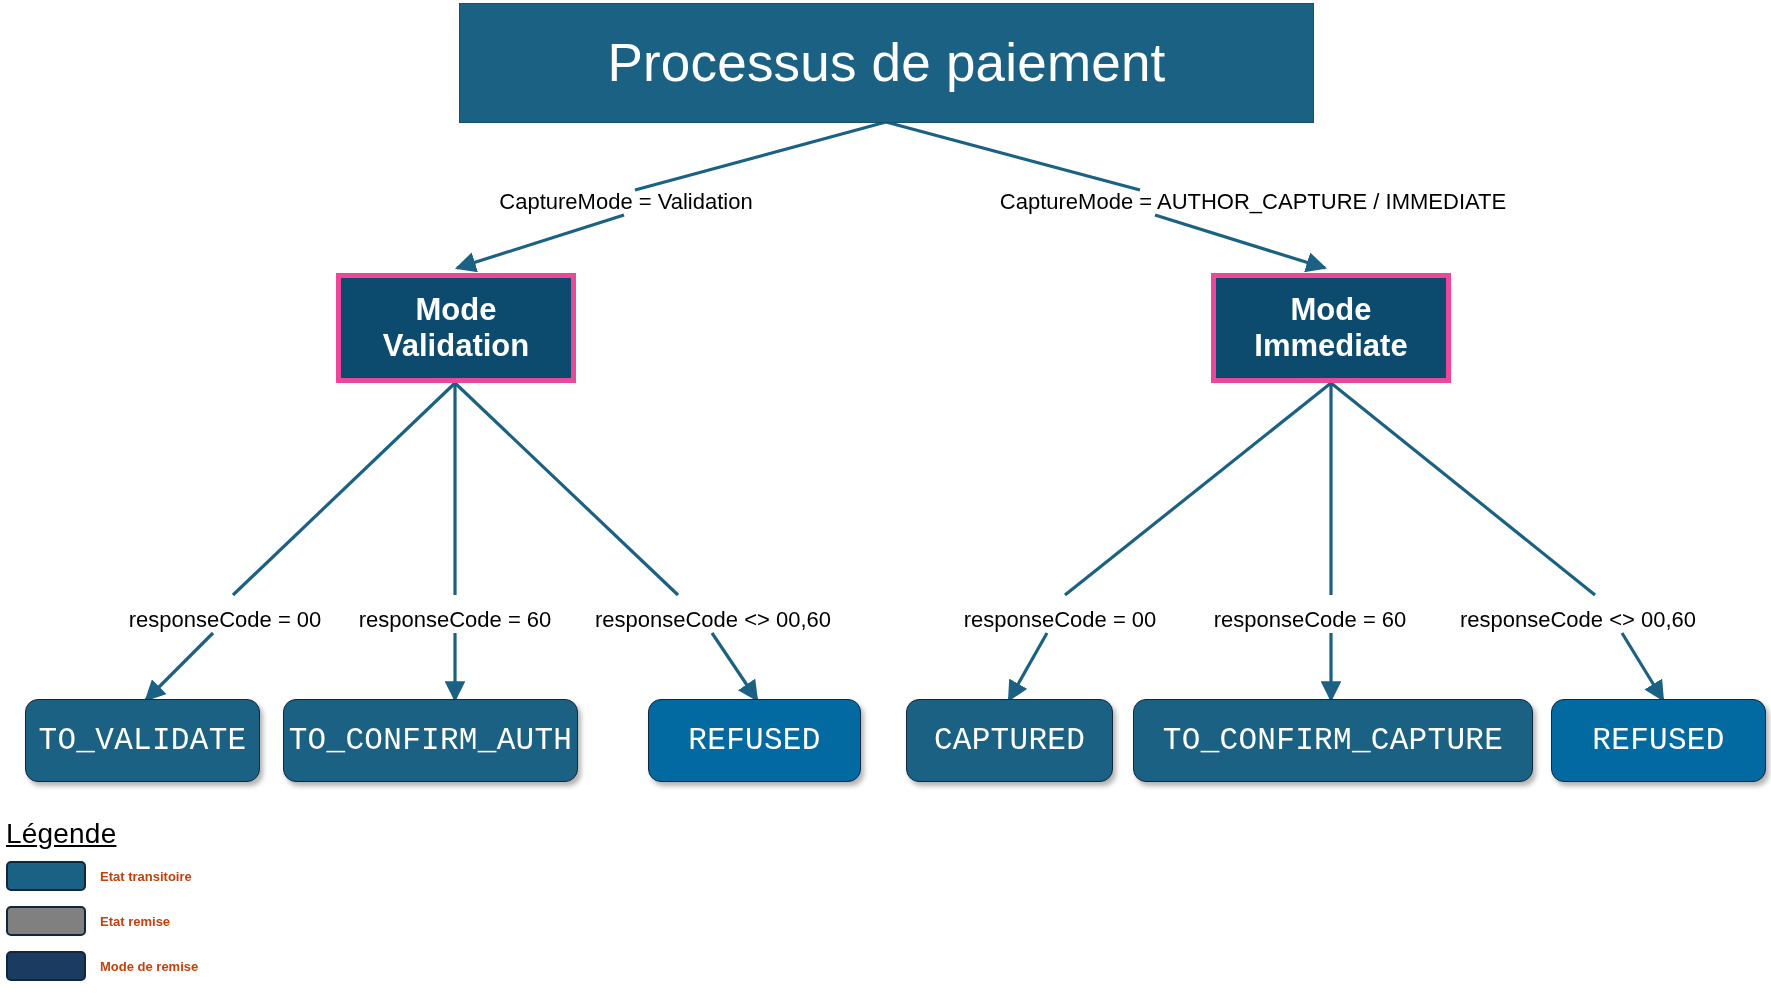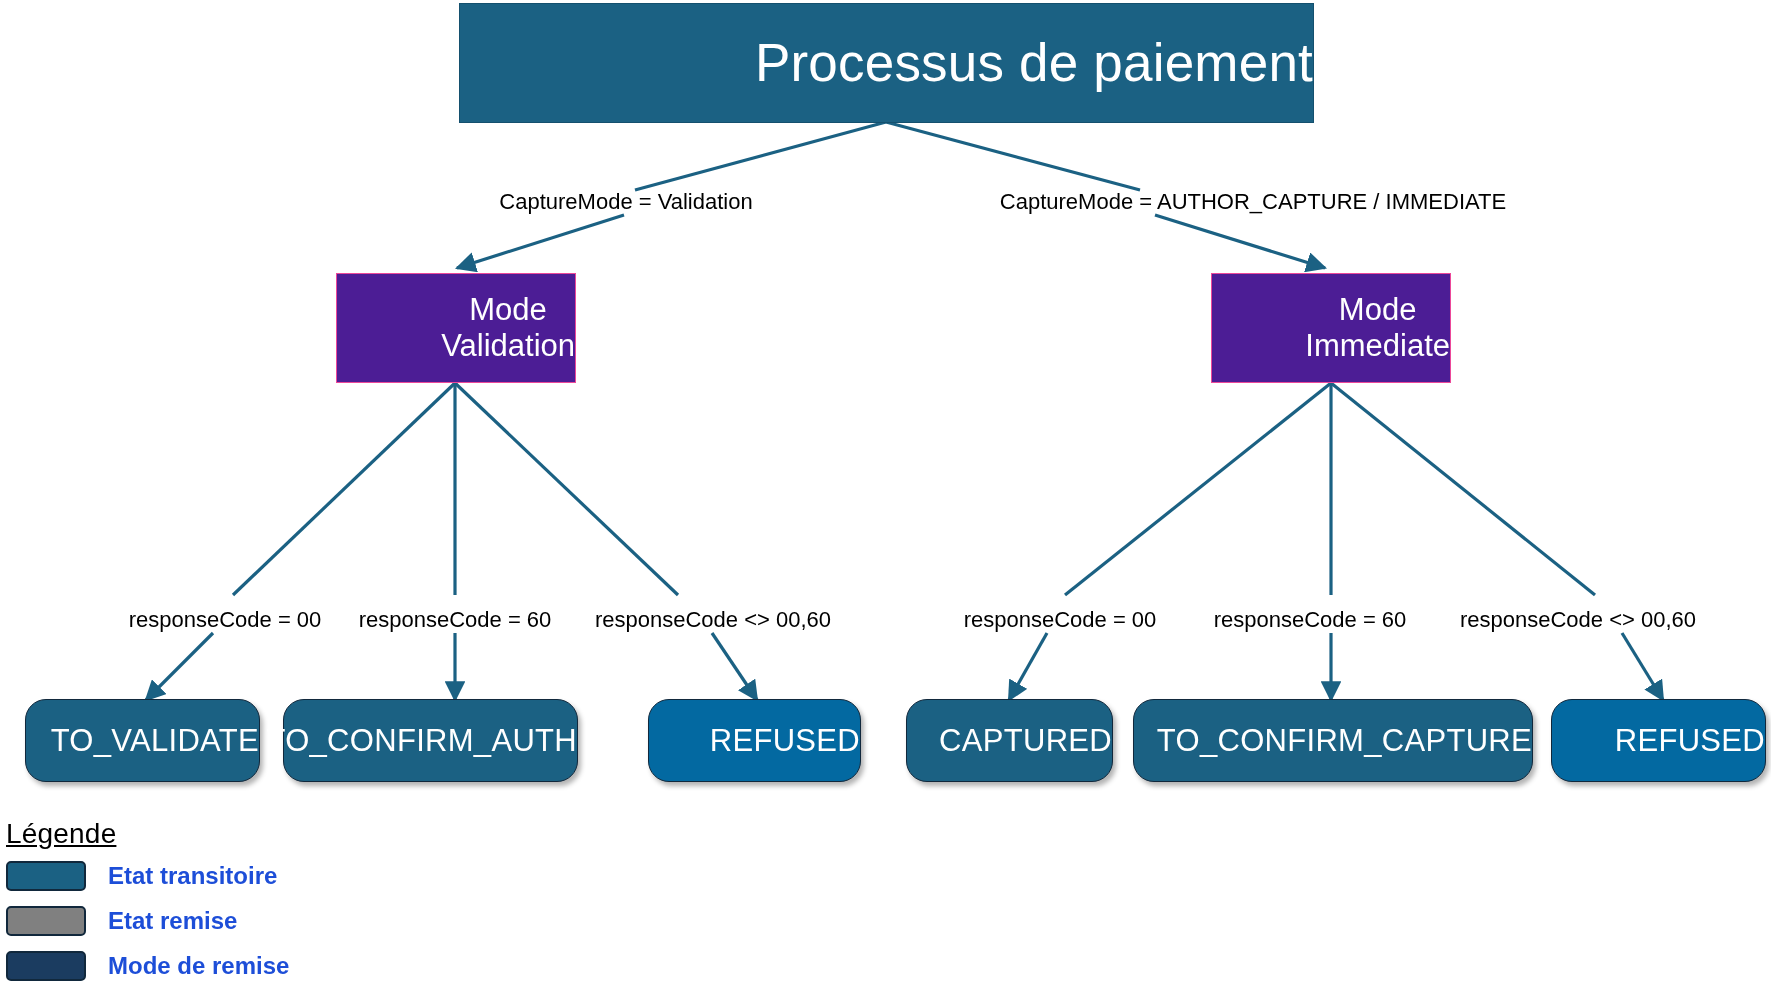--- a/index.html
+++ b/index.html
@@ -27,46 +27,48 @@
     height: 996px;
     pointer-events: none;
   }
 
   
   .node {
     position: absolute;
     box-sizing: border-box;
     display: flex;
     align-items: center;
-    justify-content: flex-end;
+    justify-content: center;
     text-align: center;
     color: #ffffff;
     line-height: 1.16;
     z-index: 3;
   }
 
   .node-title {
     background: #1b6183;
     border: 1px solid #14506e;
     font-size: 53px;
     letter-spacing: 0.2px;
   }
 
   .node-mode {
-    background: #4c1d95;
-    border: 1px solid #ec4899;
+    background: #0c4a6e;
+    border: 5px solid #ec4899;
     font-size: 31px;
     white-space: pre-line;
+    font-weight: bold;
   }
 
   .node-state {
-    border-radius: 21px;
+    border-radius: 13px;
     font-size: 31px;
     letter-spacing: 0.3px;
     box-shadow: 3px 4px 5px rgba(0,0,0,0.30);
+    font-family: Liberation Mono, monospace;
   }
   .state-transient {
     background: #1b6183;
     border: 1.5px solid #11283c;
   }
   .state-final {
     background: #0369a1;
     border: 1.5px solid #11283c;
     color: #ffffff;
   }
@@ -104,23 +106,23 @@
   }
   .legend-swatch {
     width: 80px;
     height: 30px;
     border-radius: 5px;
     border: 2px solid #11283c;
     box-sizing: border-box;
     flex: none;
   }
   .legend-label {
-    font-size: 24px;
-    color: #1d4ed8;
-    margin-left: 22px;
+    font-size: 13px;
+    color: #c2410c;
+    margin-left: 14px;
     white-space: nowrap;
     font-weight: bold;
   }
 </style>
 </head>
 <body>
 
 <div id="stage">
 
   <svg id="edges" viewBox="0 0 1771 996">

